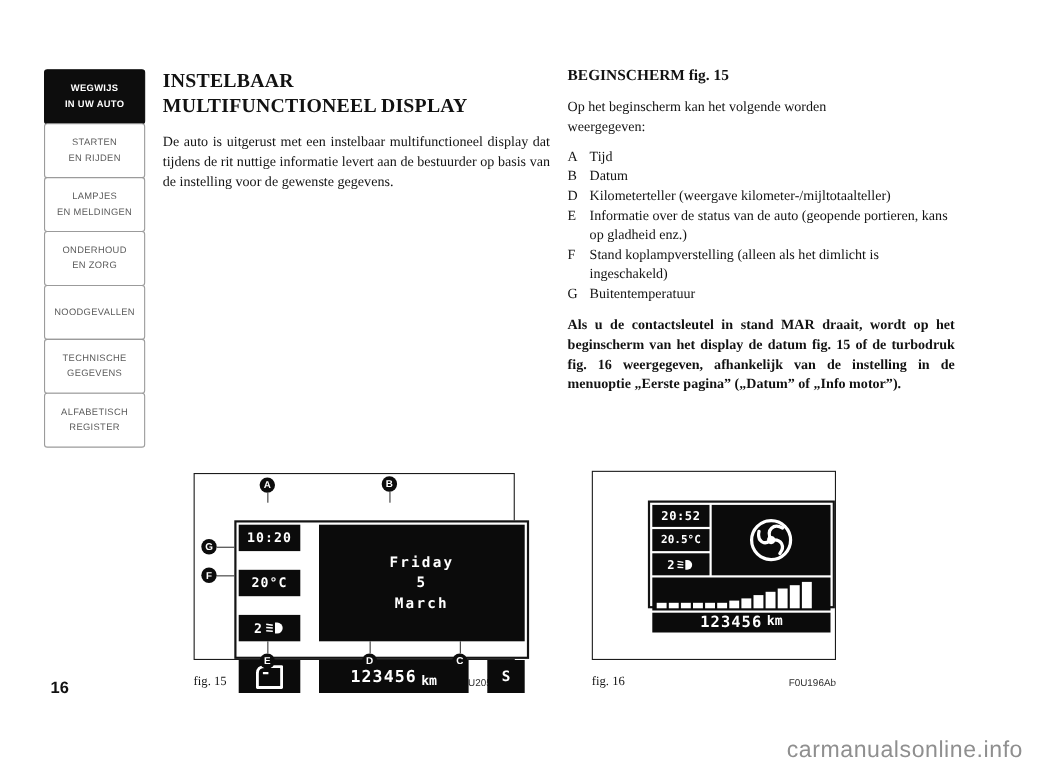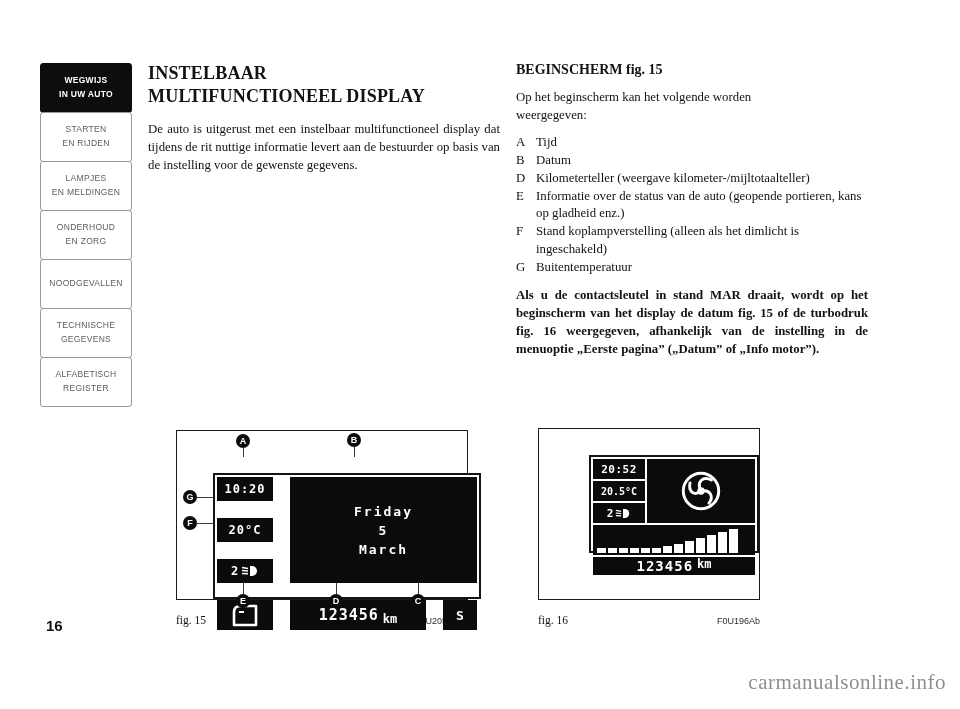--- a/index.html
+++ b/index.html
@@ -121,22 +121,22 @@
   .badge {
     position:absolute; width:14px; height:14px; border-radius:50%;
     background:#0c0c0c; color:#fff;
     font:bold 9px "Liberation Sans", sans-serif;
     display:flex; align-items:center; justify-content:center;
   }
   .leader { position:absolute; background:#3a3a3a; }
 
   
   .watermark {
-    position:absolute; right:14px; top:670px;
-    font-family:Liberation Serif, serif;
+    position:absolute; right:30px; top:670px;
+    font-family:Liberation Sans, sans-serif;
     font-size:21px; color:#8f8f8f; letter-spacing:.5px;
   }
 </style>
 </head>
 <body>
 
 <nav class="sidebar">
   <div class="tab active">WEGWIJS
 IN UW AUTO</div>
   <div class="tab">STARTEN

